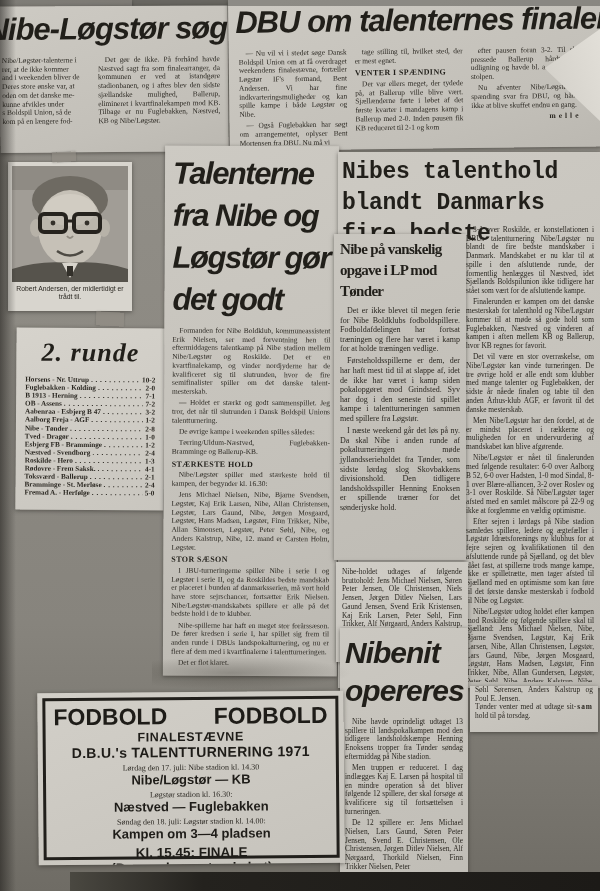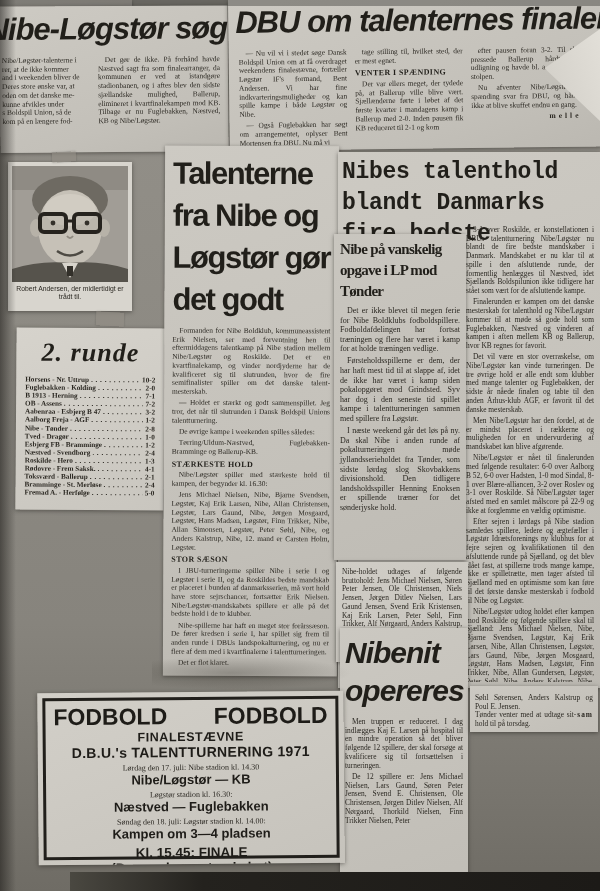--- a/index.html
+++ b/index.html
@@ -46,37 +46,37 @@
   #round2-title{font-style:italic;font-size:26px;text-align:center;margin:10px 0 8px;letter-spacing:1px;}
   .r2-rows{margin:0 9px;}
   .r2-row{display:flex;align-items:baseline;font-size:7.2px;font-weight:bold;line-height:8.1px;color:#2b2822;}
   .r2-match{white-space:nowrap;}
   .r2-dots{flex:1;overflow:hidden;white-space:nowrap;margin:0 2px;}
   .r2-dots::after{content:". . . . . . . . . . . . . . . . . . .";letter-spacing:.5px;}
   .r2-score{white-space:nowrap;}
 
   
   #clip-talent{left:164px;top:146px;width:174px;height:530px;transform:rotate(.25deg);padding:7px 8px;}
-  #talent-headline{font-size:31px;line-height:42px;letter-spacing:-1.5px;}
+  #talent-headline{font-size:31px;line-height:42px;letter-spacing:-1.5px;font-style:italic;}
   #talent-body{margin-top:6px;}
 
   
   #clip-fourbest{left:338px;top:152px;width:262px;height:536px;padding:5px 4px;}
   #fourbest-headline{font-size:23px;line-height:31px;letter-spacing:-.3px;font-family:Liberation Mono, monospace;}
   #fourbest-lede{font-size:7.4px;margin-top:4px;width:120px;}
   #fourbest-col{position:absolute;left:128px;top:74px;width:128px;height:456px;overflow:hidden;}
 
   
   #clip-lp{left:334px;top:234px;width:132px;height:326px;padding:5px 6px;
            background:linear-gradient(160deg,#c9c6bf,#bfbcb5);}
   #lp-headline{font-size:15px;line-height:21px;letter-spacing:-.7px;}
   #lp-body{margin-top:4px;font-size:8px;line-height:1.2;}
   #clip-brutto{left:336px;top:562px;width:132px;height:100px;padding:6px;
                background:linear-gradient(160deg,#d0cdc6,#c6c3bc);}
-  #clip-footnote{left:470px;top:686px;width:128px;height:46px;padding:8px 5px;
+  #clip-footnote{left:470px;top:686px;width:128px;height:46px;padding:0 5px;
                  background:linear-gradient(160deg,#ccc9c2,#c2bfb8);}
   #footnote-sig{float:right;font-size:7.4px;font-weight:bold;letter-spacing:1px;}
 
   
   #clip-ad{left:38px;top:692px;width:306px;height:172px;transform:rotate(-.5deg);
            background:linear-gradient(160deg,#d2cfc8,#c6c3bc);padding:5px;}
   #ad-border{border:3px solid #211f1b;height:100%;padding:4px 8px;text-align:center;
              font-family:"Liberation Sans",sans-serif;color:#1e1c18;}
   #ad-top{display:flex;justify-content:space-between;font-size:23px;font-weight:bold;line-height:25px;}
   .ad-h1{font-size:12.5px;font-weight:bold;letter-spacing:.6px;margin-top:1px;}
@@ -329,20 +329,21 @@
   </div>
 
   <div class="clip" id="clip-brutto">
     <div class="bt">Nibe-holdet udtages af følgende bruttohold: Jens Michael Nielsen, Søren Peter Jensen, Ole Christensen, Niels Jensen, Jørgen Ditlev Nielsen, Lars Gaund Jensen, Svend Erik Kristensen, Kaj Erik Larsen, Peter Søhl, Finn Trikker, Alf Nørgaard, Anders Kalstrup, Thorkild Pedersen og Poul Erik Jensen.</div>
   </div>
 
   <div class="clip" id="clip-nibenit">
     <div id="nibenit-headline" class="hl-sans">Nibenit opereres</div>
     <div id="nibenit-body" class="bt">
 
+    <p class="para">Nibe havde oprindeligt udtaget 13 spillere til landspokalkampen mod den tidligere landsholdskæmpe Henning Enoksens tropper fra Tønder søndag eftermiddag på Nibe stadion.</p>
         <p class="para">Men truppen er reduceret. I dag indlægges Kaj E. Larsen på hospital til en mindre operation så det bliver følgende 12 spillere, der skal forsøge at kvalificere sig til fortsættelsen i turneringen.</p>
         <p class="para">De 12 spillere er: Jens Michael Nielsen, Lars Gaund, Søren Peter Jensen, Svend E. Christensen, Ole Christensen, Jørgen Ditlev Nielsen, Alf Nørgaard, Thorkild Nielsen, Finn Trikker Nielsen, Peter</p>
       </div>
   </div>
 
   <div class="clip" id="clip-footnote">
     <div class="bt">Søhl Sørensen, Anders Kalstrup og Poul E. Jensen.</div>
     <div class="bt">
       <span id="footnote-sig">-sam</span>
       <span>Tønder venter med at udtage sit hold til på torsdag.</span>

